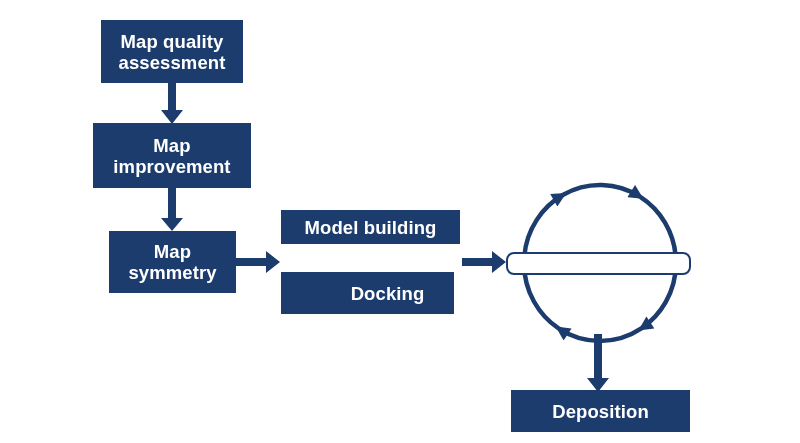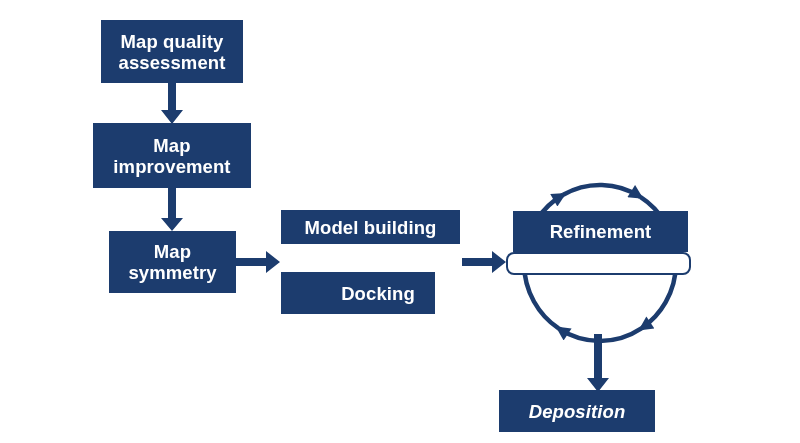--- a/index.html
+++ b/index.html
@@ -39,24 +39,24 @@
     white-space: pre-line;
     font-weight: 700;
     font-size: 18.5px;
     line-height: 21px;
     letter-spacing: 0.1px;
   }
   .n-map-quality   { left: 101px; top: 20px;  width: 142px; height: 63px; }
   .n-map-improve   { left: 93px;  top: 123px; width: 158px; height: 65px; }
   .n-map-symmetry  { left: 109px; top: 231px; width: 127px; height: 62px; }
   .n-model-build   { left: 281px; top: 210px; width: 179px; height: 34px; }
-  .n-docking       { left: 281px; top: 272px; width: 154px; height: 42px; padding-left: 40px; }
+  .n-docking       { left: 281px; top: 272px; width: 173px; height: 42px; padding-left: 40px; }
   .n-refinement    { left: 513px; top: 211px; width: 175px; height: 41px; }
   .n-validation    { left: 513px; top: 275px; width: 175px; height: 40px; }
-  .n-deposition    { left: 499px; top: 390px; width: 156px; height: 42px; font-style: italic; }
+  .n-deposition    { left: 511px; top: 390px; width: 179px; height: 42px; }
   .cycle-band {
     position: absolute;
     box-sizing: border-box;
     left: 506px;
     top: 252px;
     width: 185px;
     height: 23px;
     background: var(--canvas-bg, #fff);
     border: 2.5px solid var(--accent, #1c3c6e);
     border-radius: 8px;
@@ -95,16 +95,15 @@
   <div class="cycle-band"></div>
 
   <div class="node n-map-quality">Map quality
 assessment</div>
   <div class="node n-map-improve">Map
 improvement</div>
   <div class="node n-map-symmetry">Map
 symmetry</div>
   <div class="node n-model-build">Model building</div>
   <div class="node n-docking">Docking</div>
-  <div class="node n-refinement">Refinement</div>
   <div class="node n-deposition">Deposition</div>
 
 </div>
 
 </body></html>

